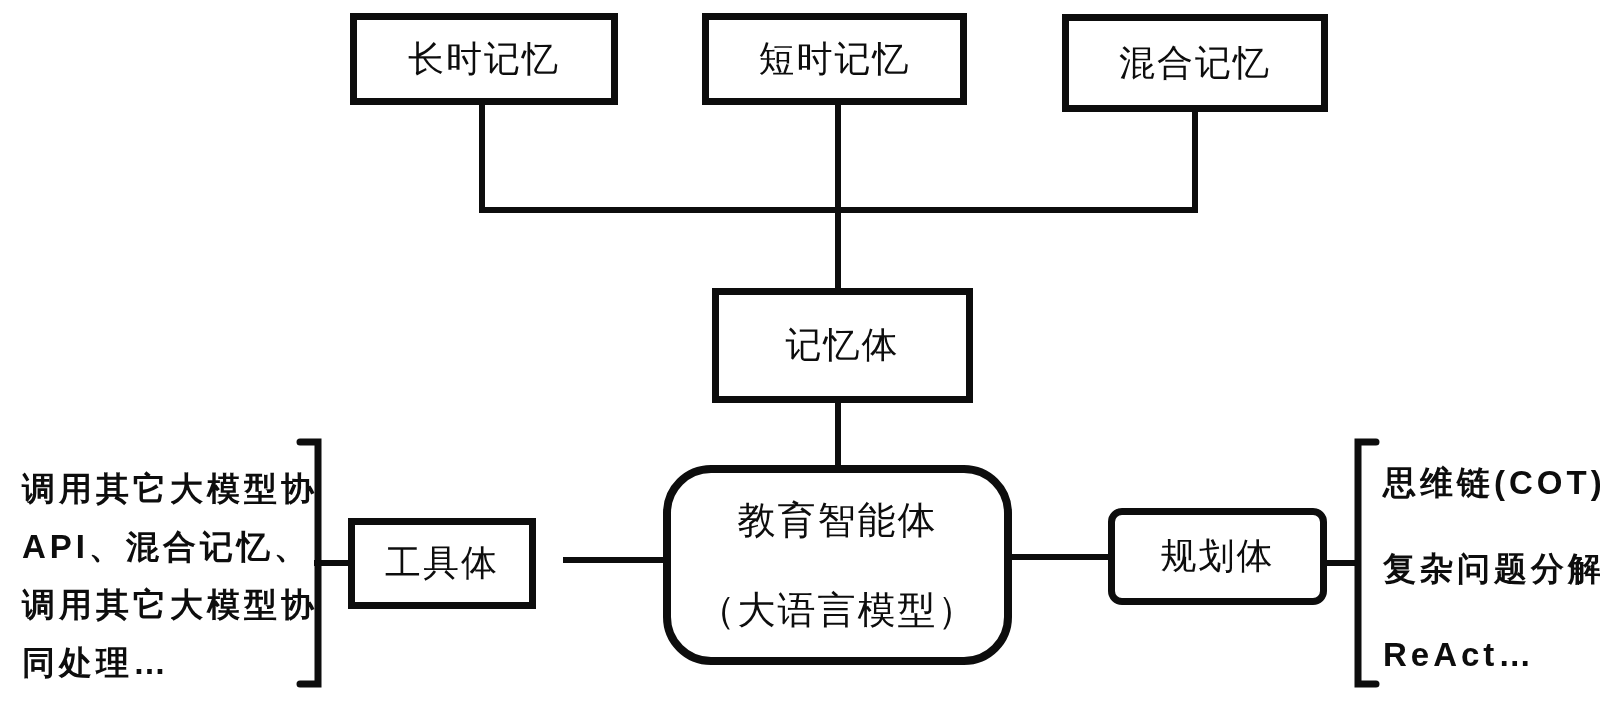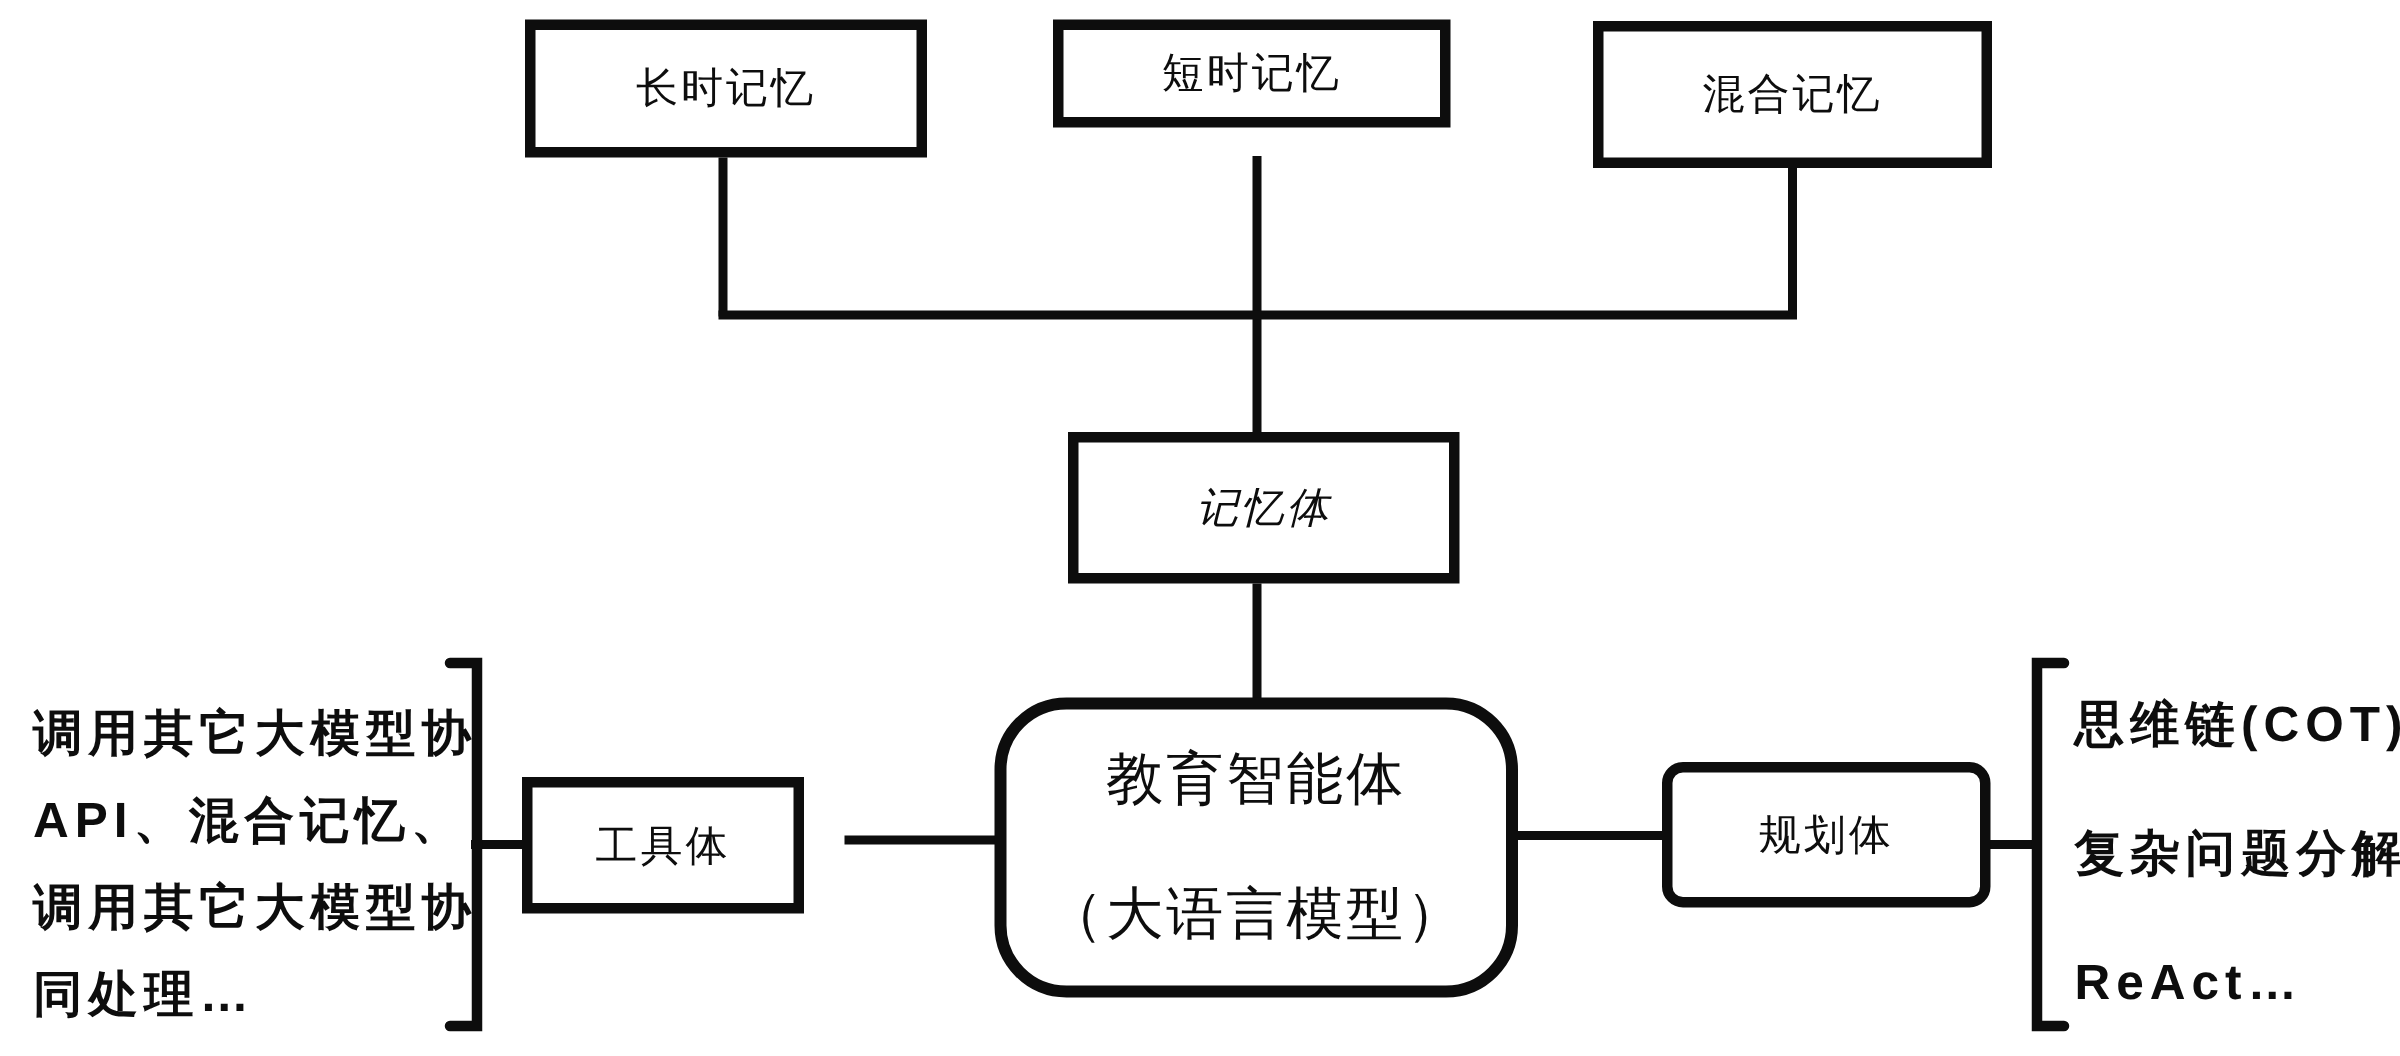--- a/index.html
+++ b/index.html
@@ -18,29 +18,29 @@
   }
   
   .node {
     position: absolute;
     box-sizing: border-box;
     border: 7px solid #0d0d0d;
     background: #ffffff;
     display: flex;
     align-items: center;
     justify-content: center;
-    font-size: 28px;
+    font-size: 36px;
     letter-spacing: 2px;
     white-space: nowrap;
     z-index: 2;
   }
   .node-long    { left: 350px;  top: 13px;  width: 268px; height: 92px; }
-  .node-short   { left: 702px;  top: 13px;  width: 265px; height: 72px; }
+  .node-short   { left: 702px;  top: 13px;  width: 265px; height: 92px; }
   .node-hybrid  { left: 1062px; top: 14px;  width: 266px; height: 98px; }
-  .node-memory  { left: 712px;  top: 288px; width: 261px; height: 101px; font-style: italic; }
+  .node-memory  { left: 712px;  top: 288px; width: 261px; height: 115px; }
   .node-tool    { left: 348px;  top: 518px; width: 188px; height: 91px; }
   .node-plan    { left: 1108px; top: 508px; width: 219px; height: 97px; border-radius: 14px; }
   
   .node-agent {
     left: 663px; top: 465px; width: 349px; height: 200px;
     border-width: 8px;
     border-radius: 48px;
     flex-direction: column;
     gap: 52px;
     font-size: 38px;

